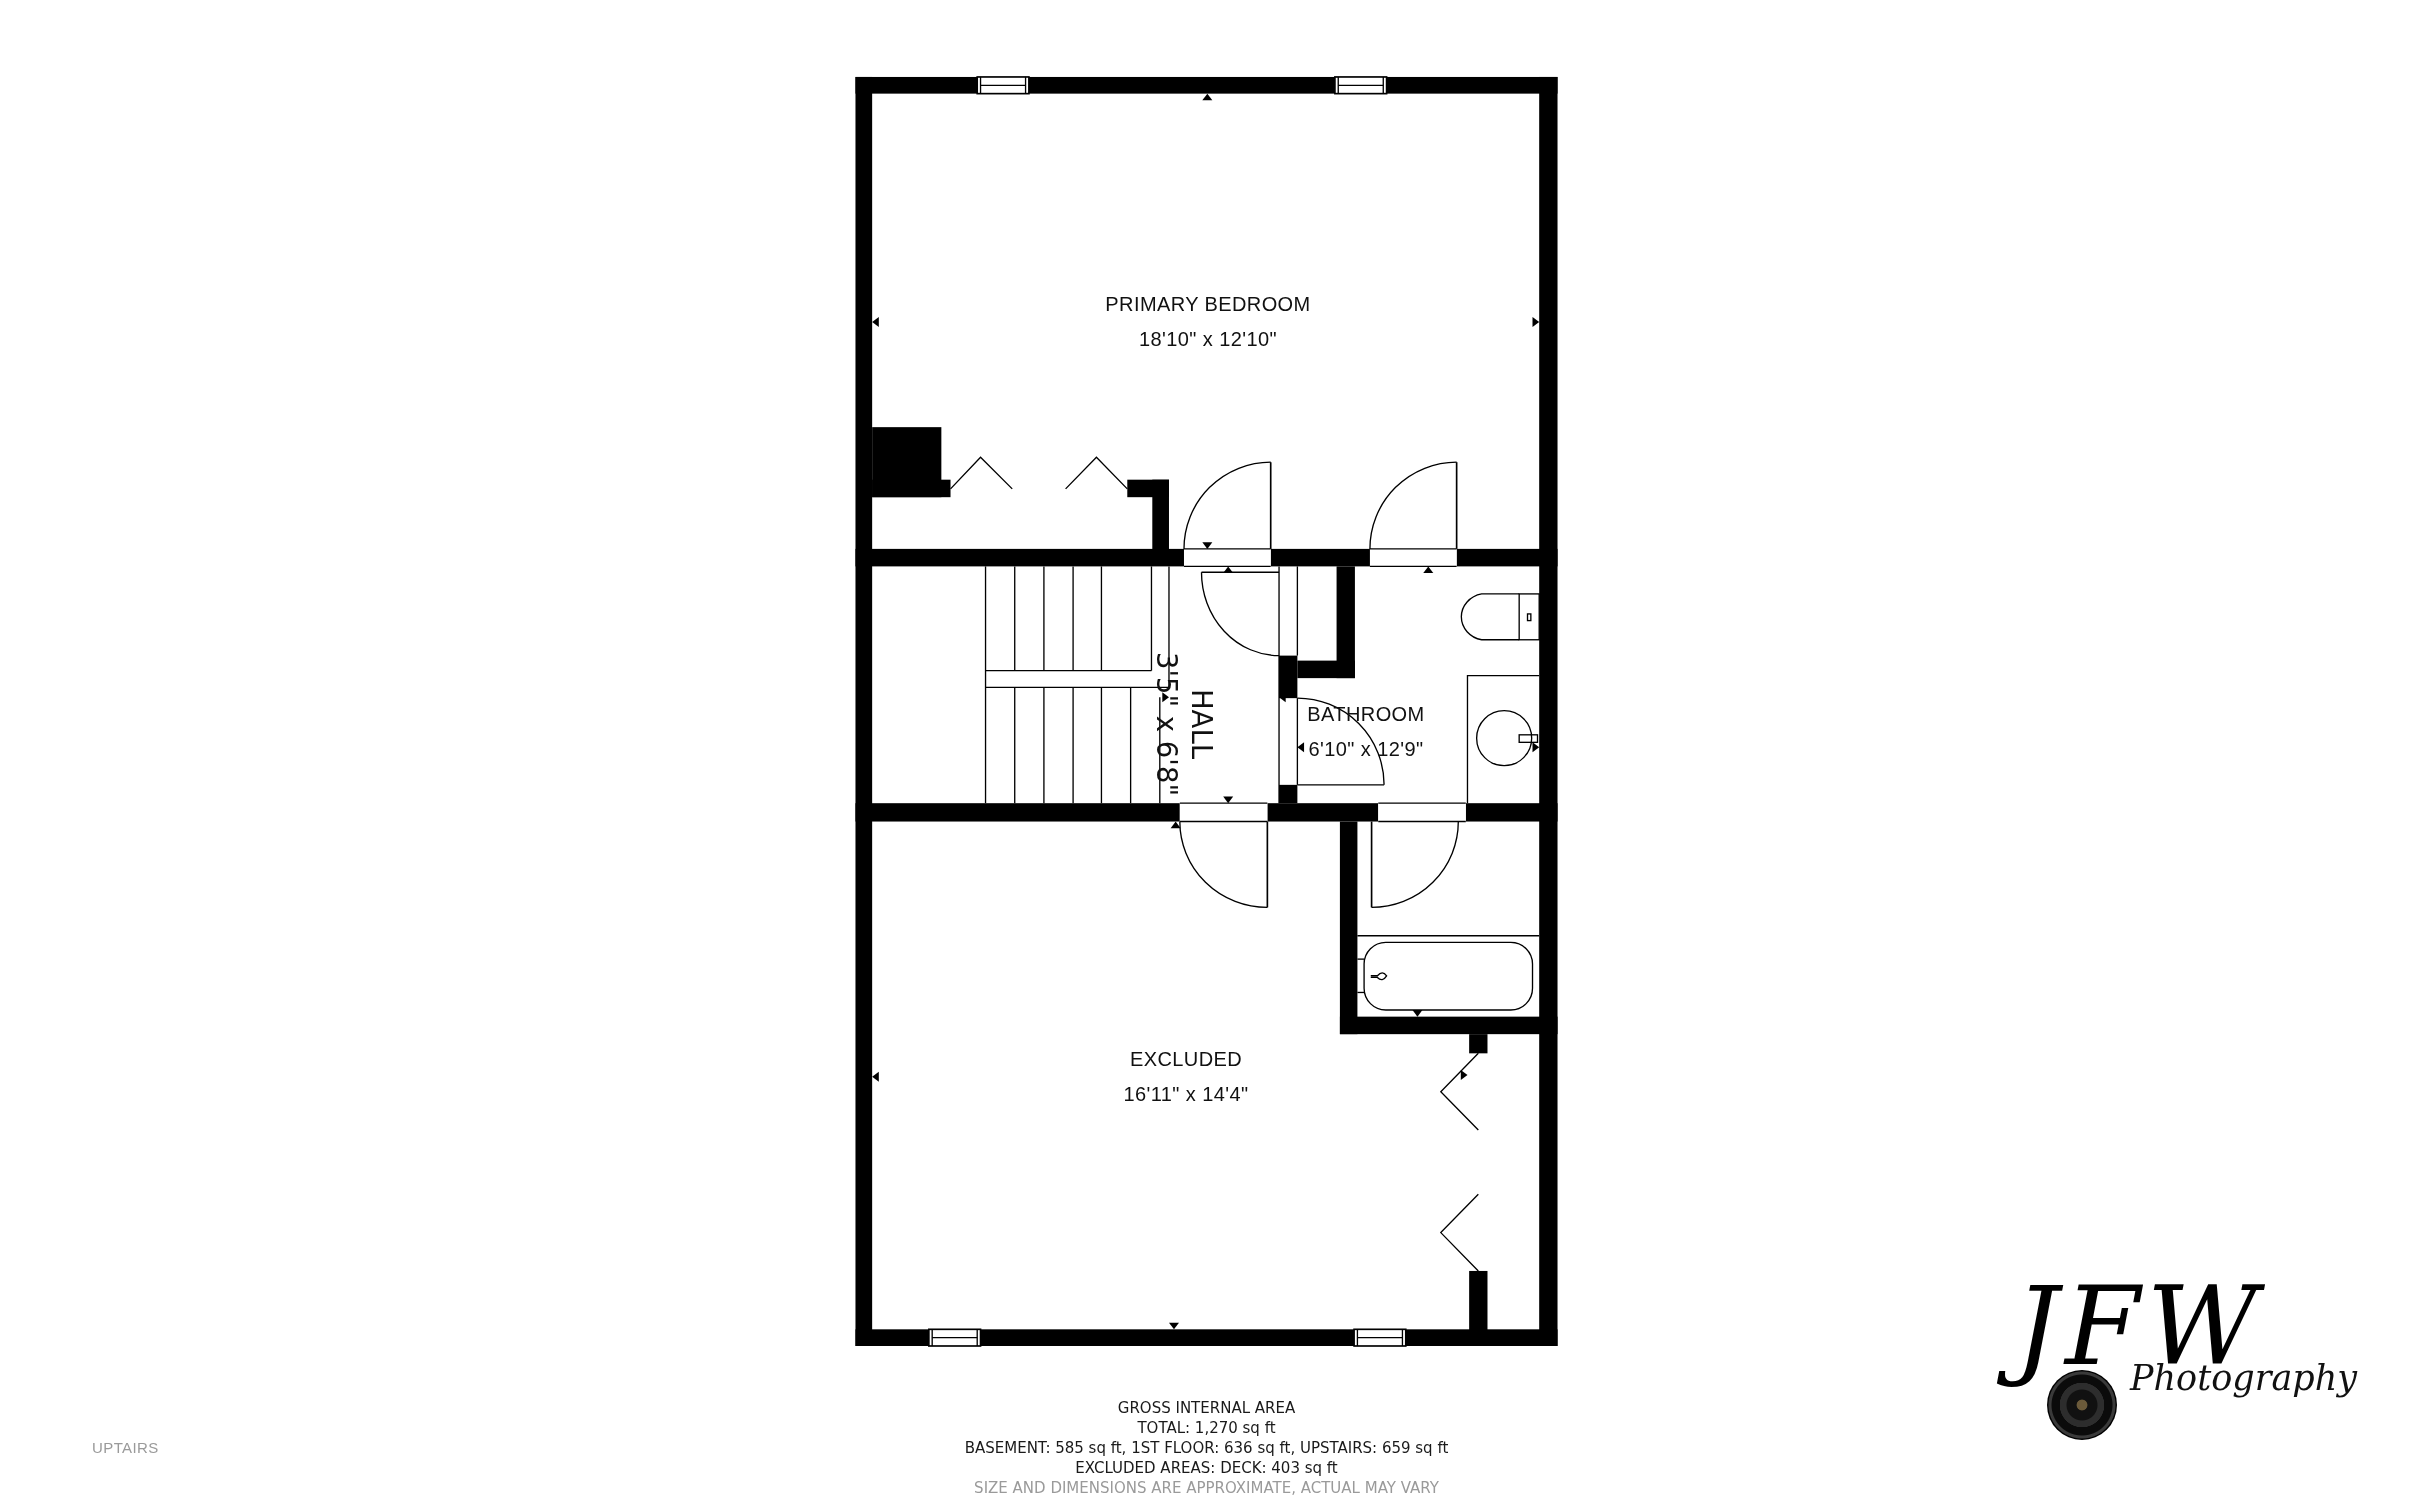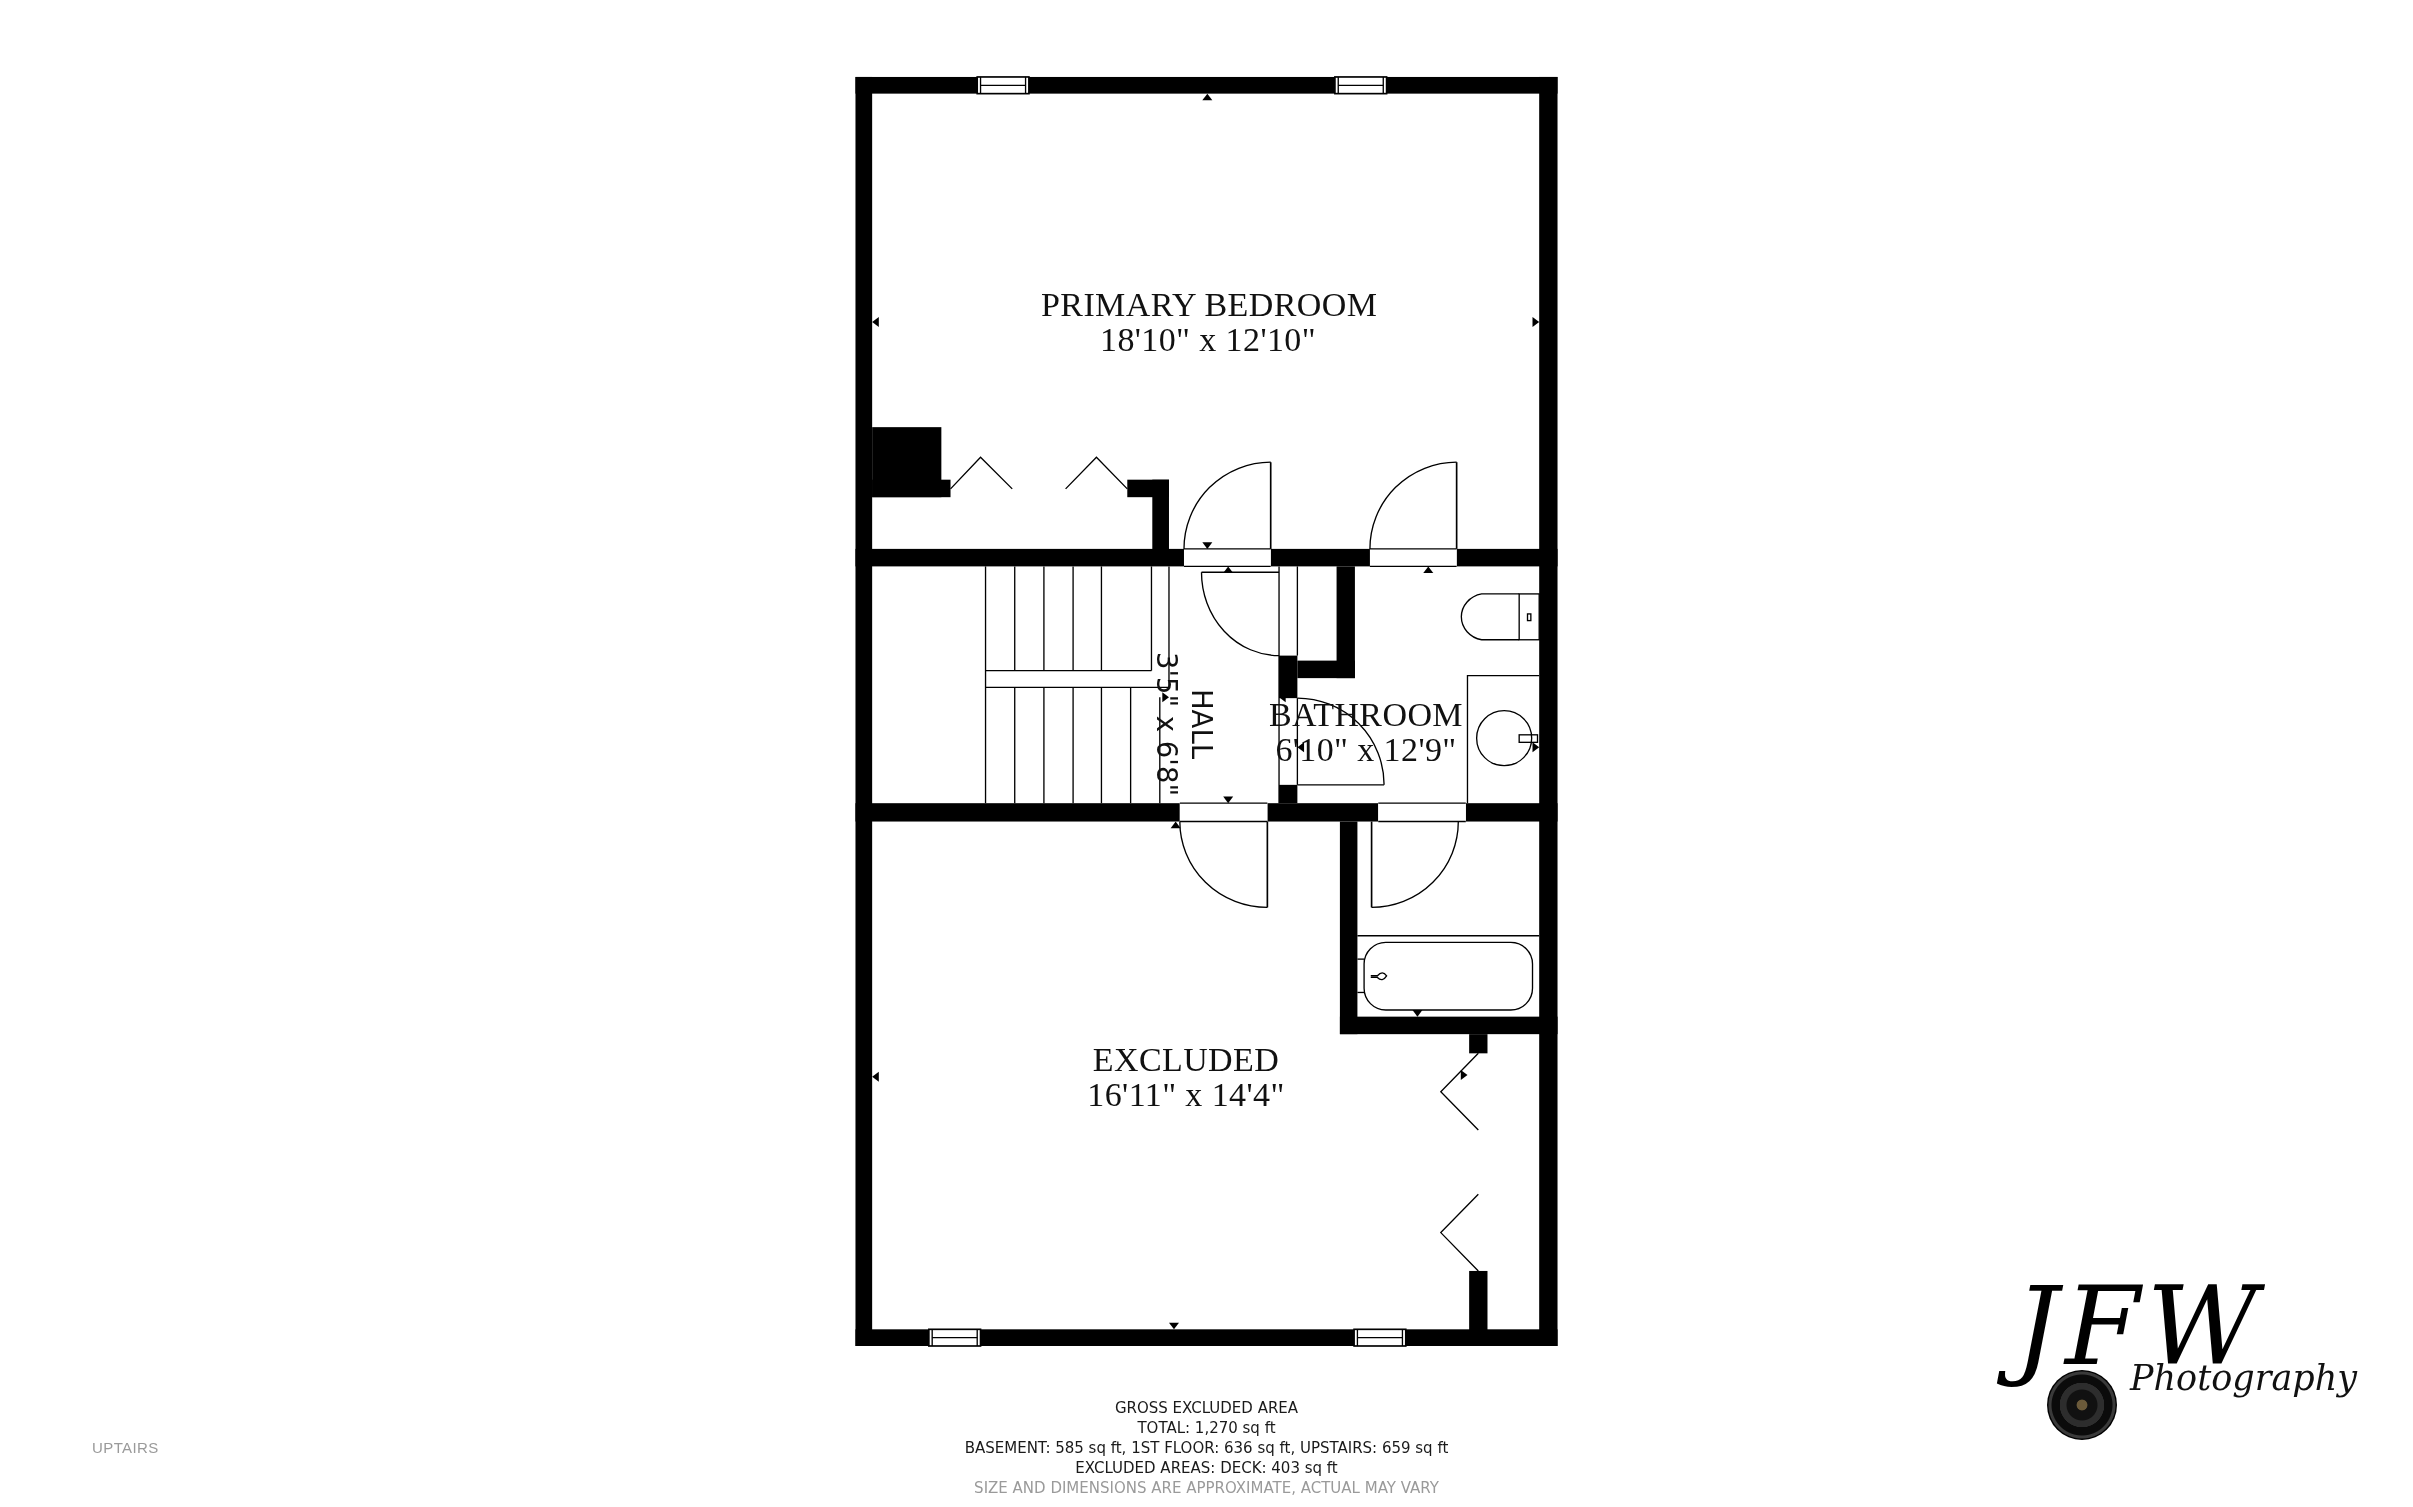--- a/index.html
+++ b/index.html
@@ -4,22 +4,22 @@
   <style>
     html, body { margin: 0; padding: 0; background: #ffffff; }
     body { width: 2413px; height: 1508px; position: relative; overflow: hidden;
            font-family: "DejaVu Sans", sans-serif; color: #111; }
     #plan { position: absolute; left: 0; top: 0; width: 2413px; height: 1508px; }
     .wall { fill: #000; }
     .line { fill: none; stroke: #000; stroke-width: 2; }
     .thin { fill: none; stroke: #000; stroke-width: 1.6; }
     .win  { fill: #fff; stroke: #000; stroke-width: 2; }
     .gap  { fill: #fff; }
-    .room-label { position: absolute; text-align: center; font-size: 34px; line-height: 35px;
-                  font-family: Liberation Serif, serif; color: #111; white-space: nowrap;
+    .room-label { position: absolute; text-align: center; font-size: 20px; line-height: 35px;
+                  font-family: Liberation Sans, sans-serif; color: #111; white-space: nowrap;
                   letter-spacing: 0.4px; }
     .hall-label { position: absolute; left: 1184px; top: 724px; width: 0; height: 0; }
     .hall-label .inner { position: absolute; transform: translate(-50%,-50%) rotate(90deg);
                   text-align: center; font-size: 27.5px; line-height: 35px; white-space: nowrap; }
     .footer { position: absolute; left: 873px; top: 1398px; width: 667px; text-align: center;
               font-family: "DejaVu Sans", sans-serif; font-size: 15px; line-height: 20px; color: #1a1a1a; }
     .footer .disclaimer { color: #9a9a9a; font-size: 15px; }
     .floor-name { position: absolute; left: 92px; top: 1439px; font-size: 15px; color: #9a9a9a;
                   font-family: Liberation Sans, sans-serif; letter-spacing: 0.4px; }
     .logo { position: absolute; left: 1990px; top: 1268px; width: 350px; height: 183px; }
@@ -226,21 +226,21 @@
 </div>
 
 <div class="room-label" style="left:1019px; top:1042px; width:334px;">
   <div>EXCLUDED</div>
   <div>16'11" x 14'4"</div>
 </div>
 
 <div class="floor-name">UPTAIRS</div>
 
 <div class="footer">
-  <div>GROSS EXCLUDED AREA</div>
+  <div>GROSS INTERNAL AREA</div>
   <div>TOTAL: 1,270 sq ft</div>
   <div>BASEMENT: 585 sq ft, 1ST FLOOR: 636 sq ft, UPSTAIRS: 659 sq ft</div>
   <div>EXCLUDED AREAS: DECK: 403 sq ft</div>
   <div class="disclaimer">SIZE AND DIMENSIONS ARE APPROXIMATE, ACTUAL MAY VARY</div>
 </div>
 
 <div class="logo">
   <div class="initials">JFW</div>
   <div class="lens"></div>
   <div class="word">Photography</div>

